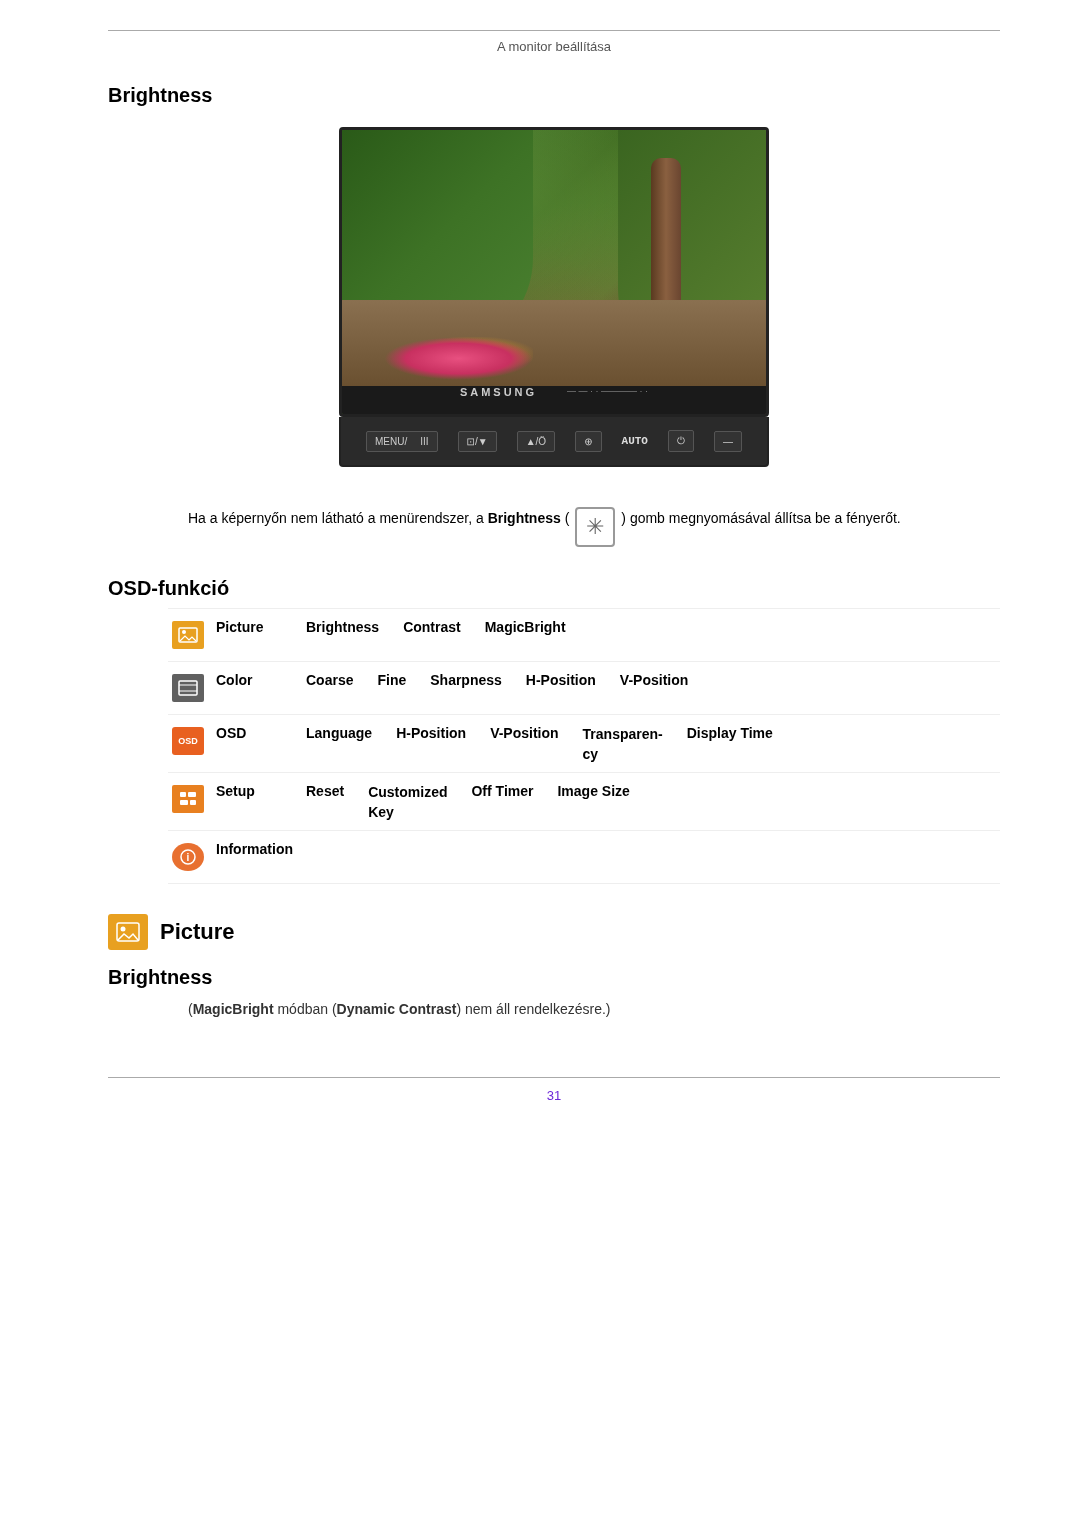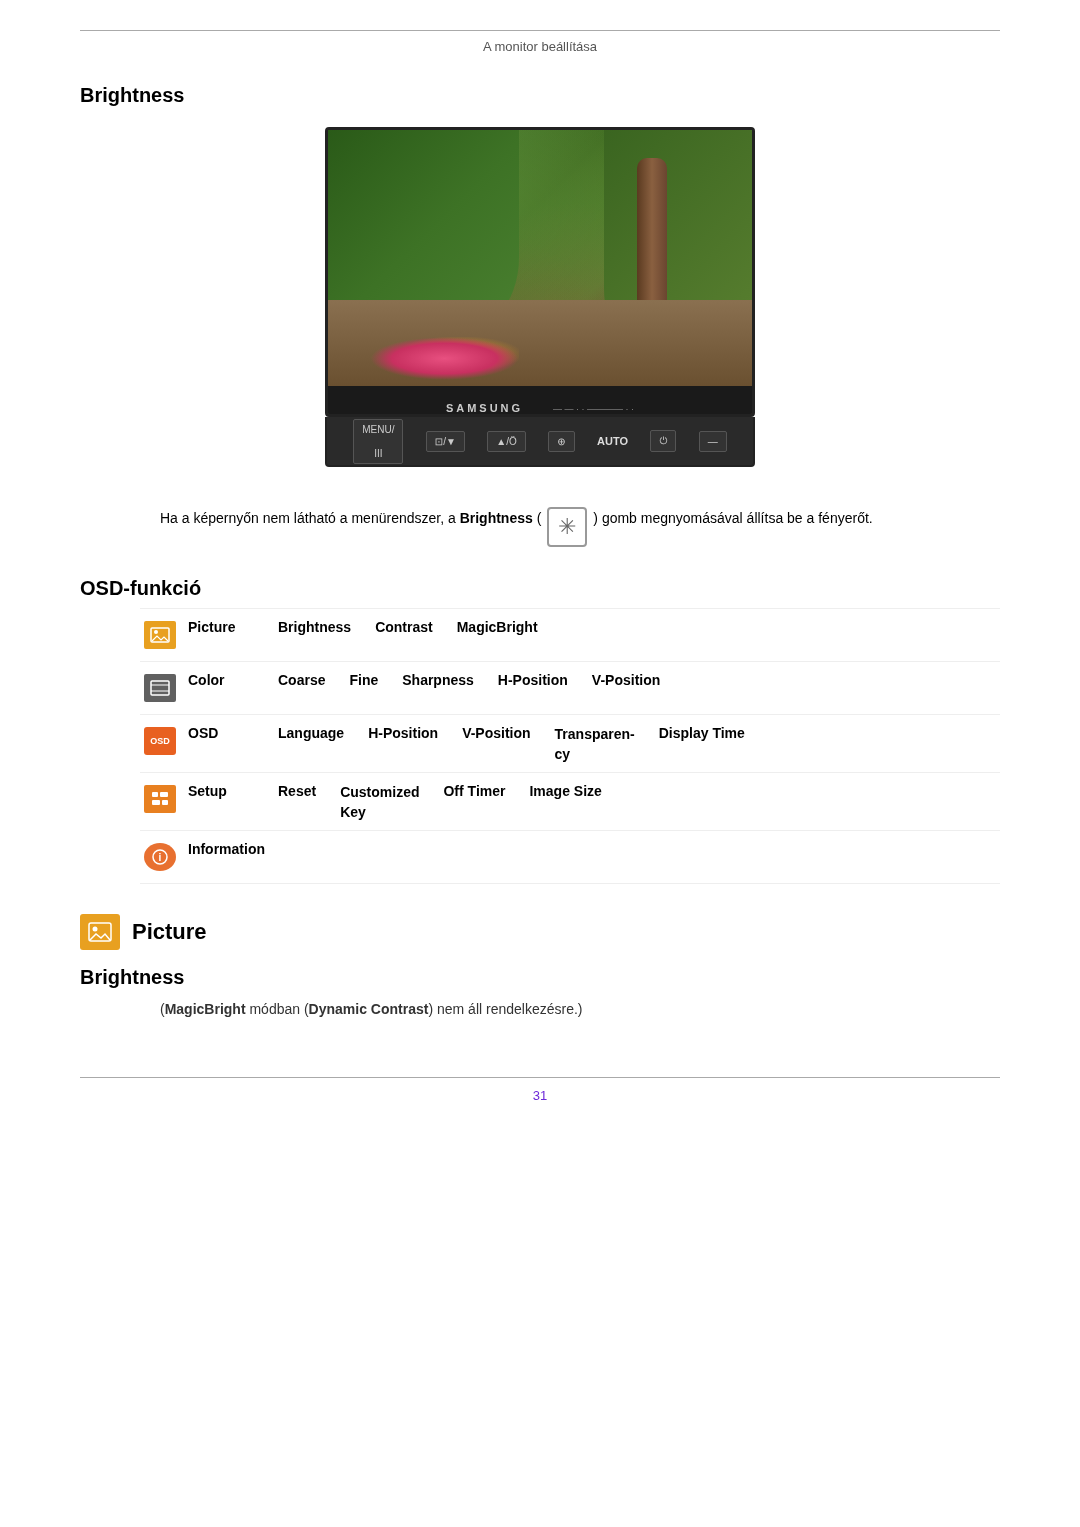--- a/index.html
+++ b/index.html
@@ -7,21 +7,21 @@
       font-family: Arial, sans-serif;
       background: #fff;
       width: 1080px;
       min-height: 1527px;
       color: #000;
       font-size: 15px;
     }
 
     .page-container {
       width: 100%;
-      padding: 30px 80px 60px 80px;
+      padding: 30px 80px 60px 108px;
     }
 
     .top-border {
       border-top: 1px solid #aaa;
       margin-bottom: 8px;
     }
 
     .page-header {
       text-align: center;
       font-size: 13px;
@@ -64,21 +64,21 @@
         radial-gradient(ellipse at 20% 70%, rgba(150,80,60,0.4) 0%, transparent 40%);
     }
 
     .monitor-logo-bar {
       position: absolute;
       bottom: 0;
       left: 0; right: 0;
       height: 28px;
       background: #1a1a1a;
       display: flex;
-      align-items: flex-end;
+      align-items: flex-start;
       justify-content: center;
     }
 
     .monitor-logo {
       color: #ccc;
       font-size: 11px;
       font-weight: bold;
       letter-spacing: 3px;
     }
 
@@ -99,27 +99,27 @@
     .osd-button {
       color: #ccc;
       font-size: 10px;
       padding: 4px 8px;
       border: 1px solid #555;
       border-radius: 2px;
       background: #333;
       display: flex;
       align-items: center;
       gap: 13px;
-      flex-direction: column;
     }
 
     .osd-auto {
       color: #ddd;
       font-size: 11px;
       font-weight: bold;
+      font-family: Liberation Mono, monospace;
     }
 
     
     .description-area {
       display: flex;
       align-items: flex-start;
       margin: 20px 0 30px 80px;
       font-size: 14px;
       line-height: 1.6;
     }

